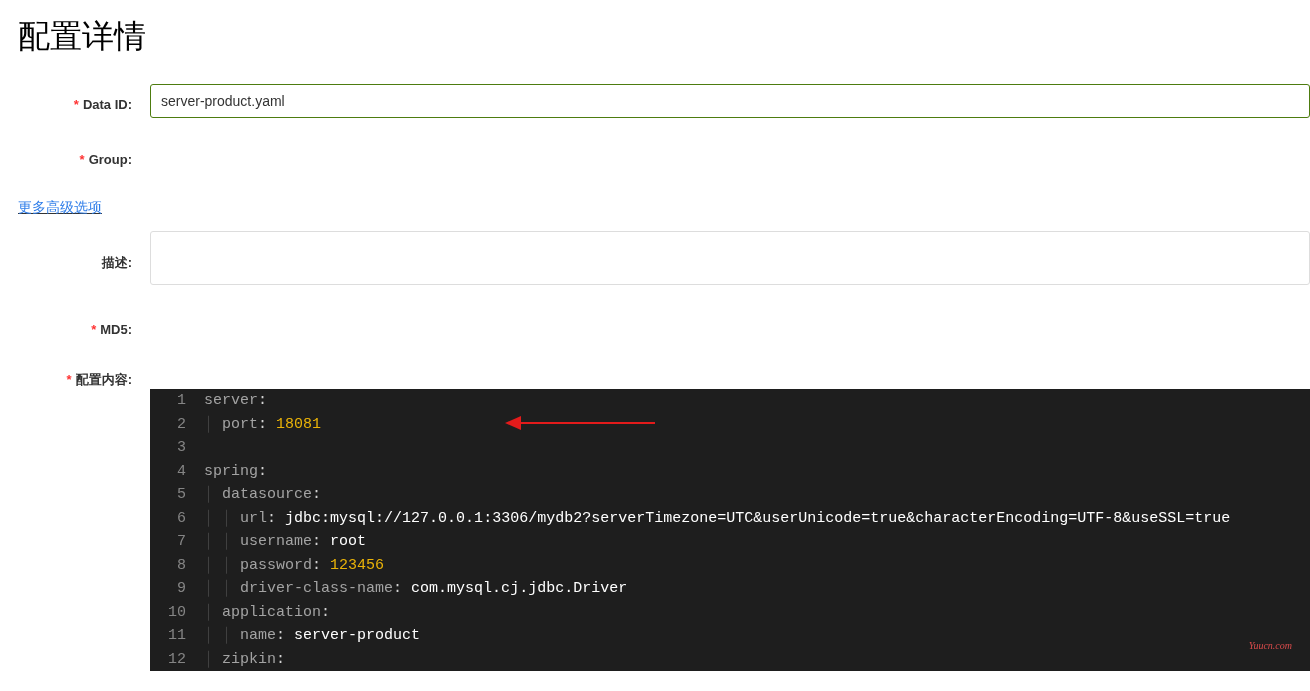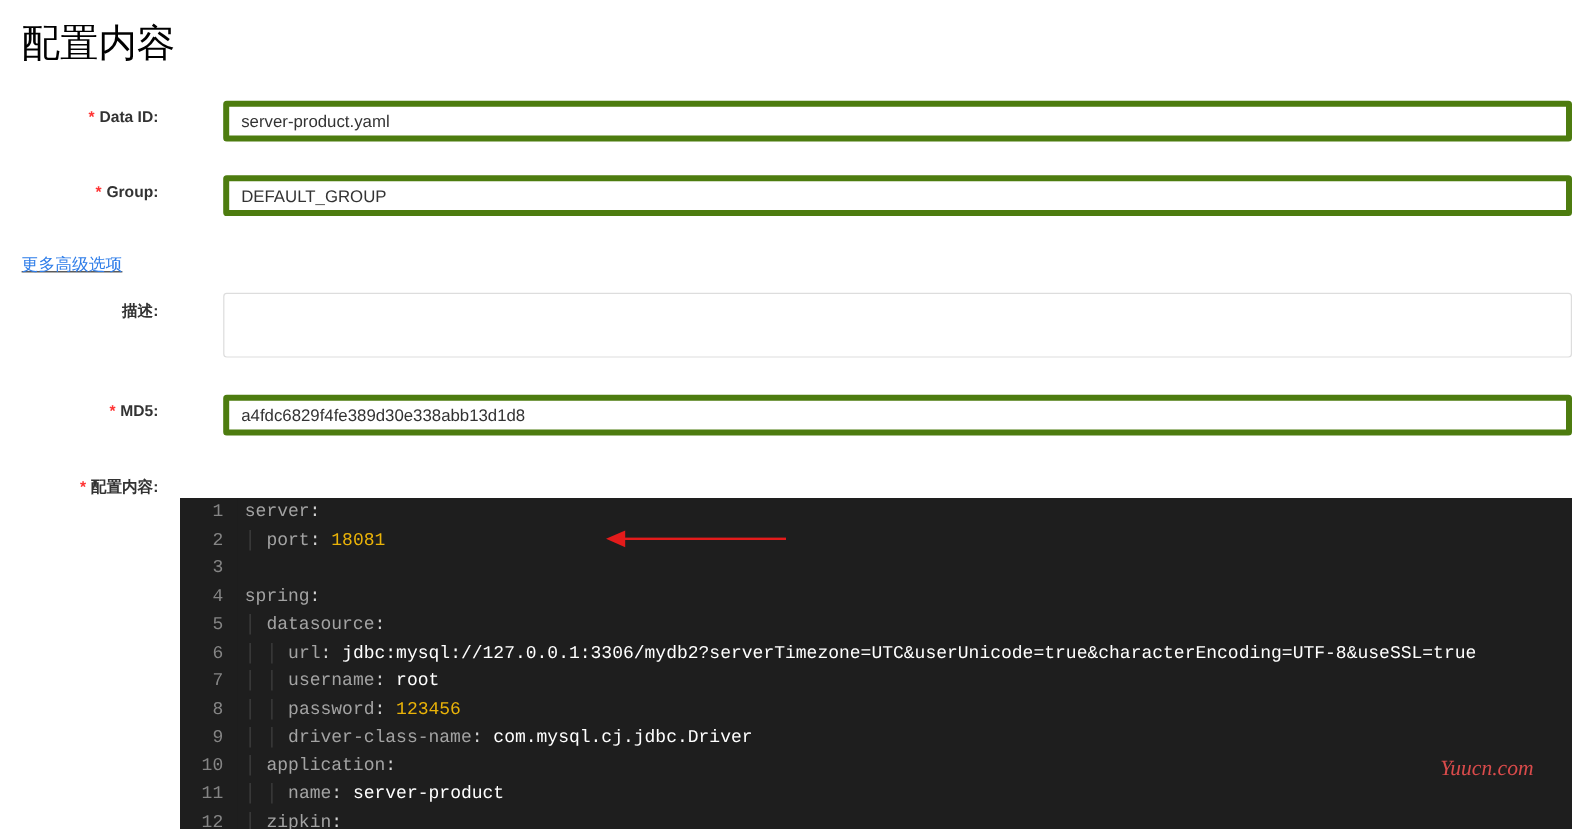--- a/index.html
+++ b/index.html
@@ -1,65 +1,63 @@
 <!DOCTYPE html>
 <html><head>
 <meta charset="utf-8">
 <style>
 * { box-sizing: border-box; margin: 0; padding: 0; }
 body { font-family: "Microsoft YaHei", "PingFang SC", Arial, sans-serif; font-size: 14px; color: #333; background: #fff; width: 1310px; height: 691px; overflow: hidden; position: relative; }
 .page-title { font-size: 32px; font-weight: 400; padding: 15px 18px 25px 18px; color: #000; }
-.form-row { display: flex; align-items: flex-start; margin-bottom: 28px; gap: 36px; }
+.form-row { display: flex; align-items: center; margin-bottom: 28px; }
 .form-label { width: 150px; text-align: right; padding-right: 18px; padding-top: 6px; font-weight: 700; color: #333; font-size: 13px; }
 .req { color: #ff3333; margin-right: 4px; }
 .form-input-wrap { flex: 1; }
-.finput { width: 100%; height: 34px; border: 5px solid #4d7c0f; border-radius: 3px; padding: 6px 10px; font-size: 14px; color: #333; font-family: inherit; }
+.finput { width: 100%; height: 34px; border: 1px solid #4d7c0f; border-radius: 3px; padding: 6px 10px; font-size: 14px; color: #333; font-family: inherit; }
 .ftextarea { width: 100%; height: 54px; border: 1px solid #ddd; border-radius: 3px; padding: 6px 10px; font-size: 14px; color: #333; font-family: inherit; resize: none; }
 .link-row { padding: 4px 18px 14px 18px; text-decoration: underline; }
 .more-link { color: #2e7de9; text-decoration: none; font-size: 14px; cursor: pointer; }
 .code-wrap { display: flex; background: #1e1e1e; color: #d4d4d4; font-family: Consolas, "Courier New", monospace; font-size: 15px; line-height: 23.5px; margin-left: 150px; position: relative; width: calc(100% - 150px); }
 .gutter { background: #1e1e1e; color: #858585; text-align: right; padding: 0 12px 0 10px; user-select: none; width: 48px; }
 .gutter div { height: 23.5px; }
 .code { flex: 1; padding-left: 6px; white-space: pre; overflow: hidden; }
 .code div { height: 23.5px; }
 .tok-key { color: #a3a3a3; }
 .tok-str { color: #ffffff; }
 .tok-num { color: #eab308; }
 .tok-plain { color: #d4d4d4; }
 .guide { color: #404040; }
 .arrow { position: absolute; left: 355px; top: 27px; pointer-events: none; }
 .arrow-line { position: absolute; width: 140px; height: 2px; background: #e31b1b; left: 10px; top: 6px; }
 .arrow-head { position: absolute; width: 0; height: 0; border-top: 7px solid transparent; border-bottom: 7px solid transparent; border-right: 16px solid #e31b1b; left: 0; top: 0; }
-.watermark { position: absolute; right: 32px; bottom: 40px; color: #d94b4b; font-size: 18px; font-style: italic; font-family: "Times New Roman", serif; pointer-events: none; }
+.watermark { position: absolute; right: 18px; bottom: 40px; color: #d94b4b; font-size: 10px; font-style: italic; font-family: "Times New Roman", serif; pointer-events: none; }
 </style>
 </head>
 <body>
 
-<h1 class="page-title">配置内容</h1>
+<h1 class="page-title">配置详情</h1>
 
 <div class="form-row">
   <div class="form-label"><span class="req">*</span><span>Data ID:</span></div>
   <div class="form-input-wrap"><input class="finput" value="server-product.yaml" style=""></div>
 </div>
 
 <div class="form-row">
   <div class="form-label"><span class="req">*</span><span>Group:</span></div>
-  <div class="form-input-wrap"><input class="finput" value="DEFAULT_GROUP" style=""></div>
 </div>
 
 <div class="link-row"><a class="more-link">更多高级选项</a></div>
 
 <div class="form-row">
   <div class="form-label">描述:</div>
   <div class="form-input-wrap"><textarea class="ftextarea" style=""></textarea></div>
 </div>
 
 <div class="form-row">
   <div class="form-label"><span class="req">*</span><span>MD5:</span></div>
-  <div class="form-input-wrap"><input class="finput" value="a4fdc6829f4fe389d30e338abb13d1d8" style=""></div>
 </div>
 
 <div class="form-row" style="margin-bottom:0">
   <div class="form-label"><span class="req">*</span><span>配置内容:</span></div>
 </div>
 
 <div class="code-wrap">
   <div class="gutter" id="gutter">
       <div>1</div>
       <div>2</div>

